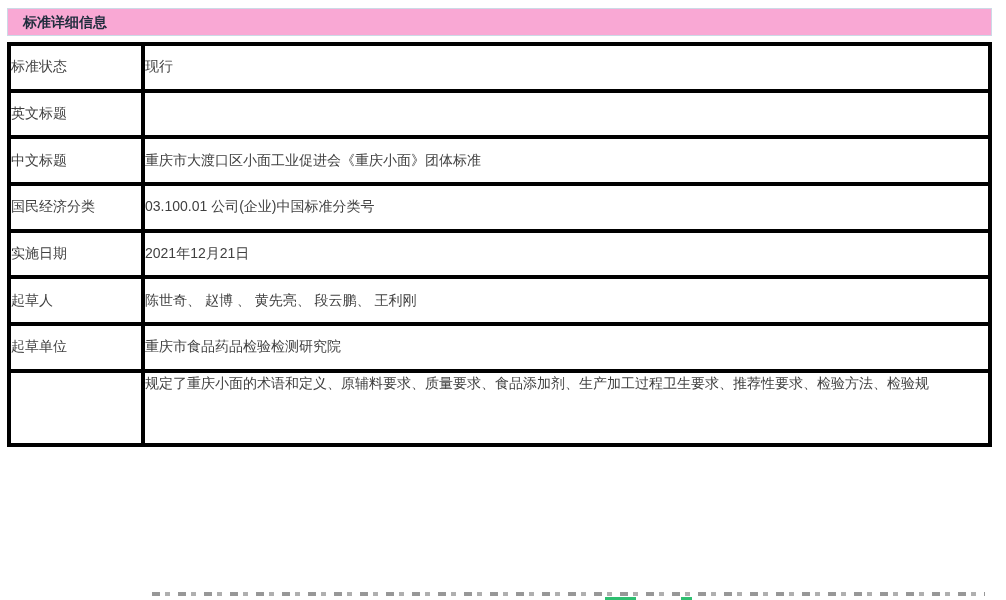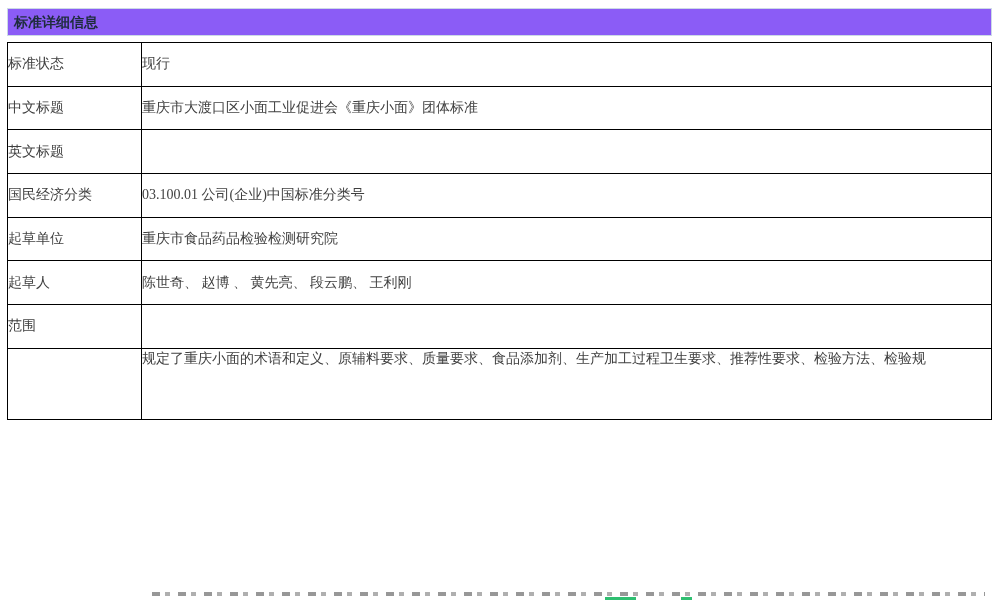--- a/index.html
+++ b/index.html
@@ -17,46 +17,46 @@
   .panel {
     position: absolute;
     left: 7px;
     top: 8px;
     width: 985px;
   }
   .panel-header {
     box-sizing: border-box;
     height: 28px;
     line-height: 26px;
-    background: #8b5cf6;
+    background: #f9a8d4;
     border: 1px solid #ccd9e6;
-    padding-left: 6px;
+    padding-left: 15px;
     font-size: 14px;
     font-weight: bold;
     color: #1e2c3c;
     margin-bottom: 6px;
   }
   table.detail {
     width: 100%;
     border-collapse: collapse;
     table-layout: fixed;
   }
   col.c-label { width: 134px; }
   table.detail td {
-    border: 1px solid #000000;
+    border: 4px solid #000000;
     font-size: 14px;
     color: #3f3f3f;
     height: 42.7px;
     vertical-align: middle;
     padding: 0;
     overflow: hidden;
     white-space: nowrap;
   }
   td.lbl { padding-left: 6px; }
-  td.val { padding-left: 11px; font-family: Liberation Serif, serif; }
+  td.val { padding-left: 11px; }
   tr.scope-row td {
     height: 70px;
     vertical-align: top;
   }
   td.scope {
     padding-top: 9px;
     padding-left: 19px;
     white-space: normal;
   }
   td.scope .scope-text {
@@ -95,42 +95,42 @@
     <colgroup>
         <col class="c-label">
         <col>
       </colgroup>
     <tbody>
       <tr>
         <td class="lbl">标准状态</td>
         <td class="val">现行</td>
       </tr>
       <tr>
+        <td class="lbl">英文标题</td>
+        <td class="val"></td>
+      </tr>
+      <tr>
         <td class="lbl">中文标题</td>
         <td class="val">重庆市大渡口区小面工业促进会《重庆小面》团体标准</td>
-      </tr>
-      <tr>
-        <td class="lbl">英文标题</td>
-        <td class="val"></td>
       </tr>
       <tr>
         <td class="lbl">国民经济分类</td>
         <td class="val">03.100.01 公司(企业)中国标准分类号</td>
       </tr>
       <tr>
-        <td class="lbl">起草单位</td>
-        <td class="val">重庆市食品药品检验检测研究院</td>
+        <td class="lbl">实施日期</td>
+        <td class="val">2021年12月21日</td>
       </tr>
       <tr>
         <td class="lbl">起草人</td>
         <td class="val">陈世奇、 赵博 、 黄先亮、 段云鹏、 王利刚</td>
       </tr>
       <tr>
-        <td class="lbl">范围</td>
-        <td class="val"></td>
+        <td class="lbl">起草单位</td>
+        <td class="val">重庆市食品药品检验检测研究院</td>
       </tr>
       <tr class="scope-row">
         <td class="lbl"></td>
         <td class="val scope">
           <span class="scope-text">规定了重庆小面的术语和定义、原辅料要求、质量要求、食品添加剂、生产加工过程卫生要求、推荐性要求、检验方法、检验规</span>
         </td>
       </tr>
     </tbody>
   </table>
 </div>

